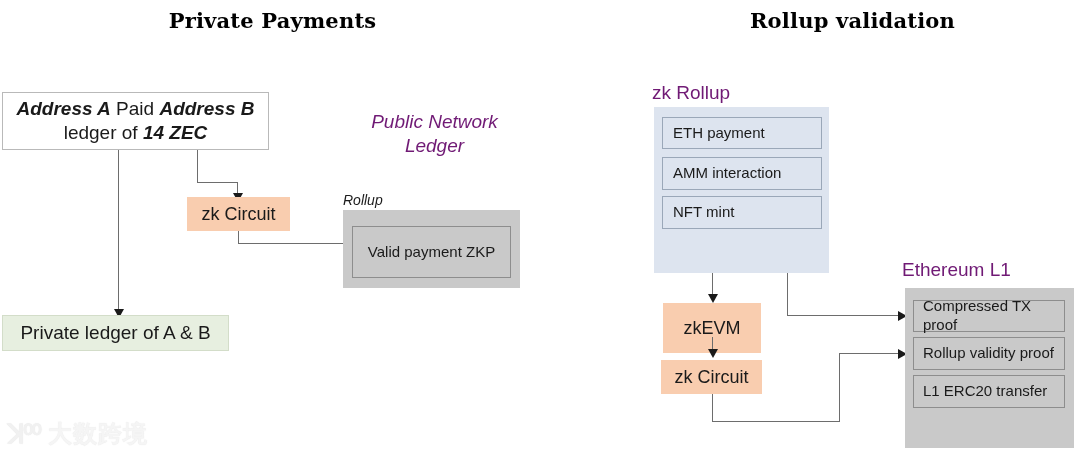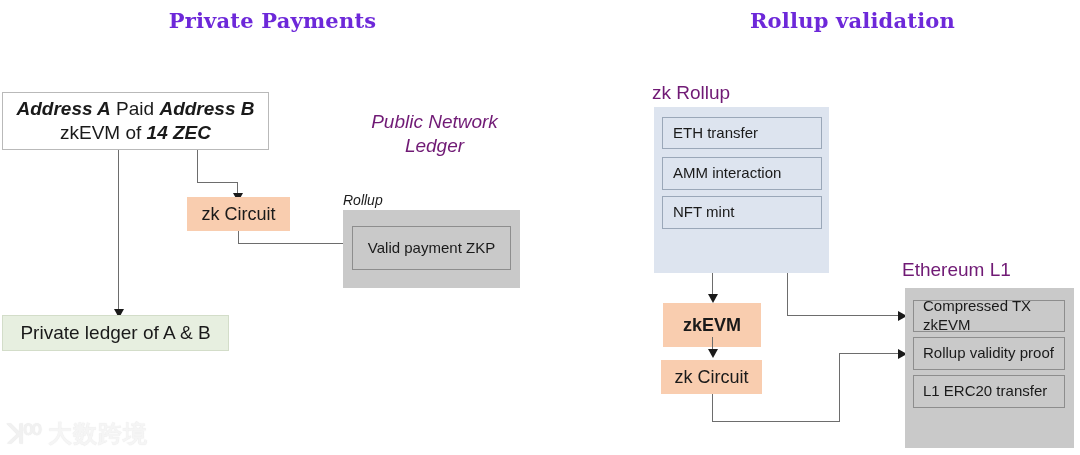--- a/index.html
+++ b/index.html
@@ -12,21 +12,21 @@
     overflow:hidden;
   }
   .canvas{position:absolute;inset:0;}
   .abs{position:absolute;box-sizing:border-box;}
 
   
   .title{
     font-family:"DejaVu Serif", serif;
     font-weight:bold;
     font-size:21px;
-    color:#6d28d9;
+    color:#000000;
     text-align:center;
     letter-spacing:0.2px;
     white-space:nowrap;
   }
 
   
   .plain-label{
     font-size:19px;
     color:#701a75;
     line-height:1.25;
@@ -146,21 +146,21 @@
 <div class="canvas">
 
   <div class="abs title" style="left:120px;top:8px;width:305px;">Private Payments</div>
 
   <div class="abs box box-white" style="left:2px;top:92px;width:267px;height:58px;">
     <div>
       <span class="addr-line">
         <span class="bi">Address A</span><span> Paid </span><span class="bi">Address B</span>
       </span>
       <span class="addr-line">
-        <span>zkEVM of </span><span class="bi">14 ZEC</span>
+        <span>ledger of </span><span class="bi">14 ZEC</span>
       </span>
     </div>
   </div>
 
   <div class="abs plain-label center" style="left:352px;top:110px;width:165px;font-style:italic;">
     <div>Public Network</div>
     <div>Ledger</div>
   </div>
 
   <div class="ln-v" style="left:118px;top:150px;height:162px;"></div>
@@ -173,52 +173,52 @@
 
   <div class="abs box box-orange" style="left:187px;top:197px;width:103px;height:34px;">
     <span>zk Circuit</span>
   </div>
 
   <div class="ln-v" style="left:238px;top:231px;height:13px;"></div>
   <div class="ln-h" style="left:238px;top:243px;width:106px;"></div>
 
   <div class="abs block-caption" style="left:343px;top:192px;">Rollup</div>
   <div class="abs panel-gray" style="left:343px;top:210px;width:177px;height:78px;"></div>
-  <div class="abs box inner-gray" style="left:352px;top:226px;width:159px;height:44px;text-align:right;">
+  <div class="abs box inner-gray" style="left:352px;top:226px;width:159px;height:52px;text-align:right;">
     <span>Valid payment ZKP</span>
   </div>
 
   <div class="abs box box-green" style="left:2px;top:315px;width:227px;height:36px;">
     <span>Private ledger of A &amp; B</span>
   </div>
 
   <div class="abs title" style="left:700px;top:8px;width:305px;">Rollup validation</div>
 
   <div class="abs plain-label" style="left:652px;top:81px;">zk Rollup</div>
 
   <div class="abs panel-blue" style="left:654px;top:107px;width:175px;height:166px;"></div>
 
   <div class="abs box inner-blue" style="left:662px;top:117px;width:160px;height:32px;">
-    <span>ETH transfer</span>
+    <span>ETH payment</span>
   </div>
   <div class="abs box inner-blue" style="left:662px;top:157px;width:160px;height:33px;">
     <span>AMM interaction</span>
   </div>
   <div class="abs box inner-blue" style="left:662px;top:196px;width:160px;height:33px;">
     <span>NFT mint</span>
   </div>
 
   <div class="ln-v" style="left:712px;top:273px;height:24px;"></div>
   <div class="arrow-d" style="left:708px;top:294px;"></div>
 
   <div class="ln-v" style="left:787px;top:273px;height:43px;"></div>
   <div class="ln-h" style="left:787px;top:315px;width:114px;"></div>
   <div class="arrow-r" style="left:898px;top:311px;"></div>
 
-  <div class="abs box box-orange" style="left:663px;top:303px;width:98px;height:44px;font-weight:bold;">
+  <div class="abs box box-orange" style="left:663px;top:303px;width:98px;height:50px;">
     <span>zkEVM</span>
   </div>
 
   <div class="ln-v" style="left:712px;top:337px;height:14px;"></div>
   <div class="arrow-d" style="left:708px;top:349px;"></div>
 
   <div class="abs box box-orange" style="left:661px;top:360px;width:101px;height:34px;">
     <span>zk Circuit</span>
   </div>
 
@@ -226,21 +226,21 @@
   <div class="ln-h" style="left:712px;top:421px;width:128px;"></div>
   <div class="ln-v" style="left:839px;top:353px;height:69px;"></div>
   <div class="ln-h" style="left:839px;top:353px;width:62px;"></div>
   <div class="arrow-r" style="left:898px;top:349px;"></div>
 
   <div class="abs plain-label" style="left:902px;top:258px;">Ethereum L1</div>
 
   <div class="abs panel-gray" style="left:905px;top:288px;width:169px;height:160px;"></div>
 
   <div class="abs box inner-l1" style="left:913px;top:300px;width:152px;height:32px;">
-    <span>Compressed  TX zkEVM</span>
+    <span>Compressed  TX proof</span>
   </div>
   <div class="abs box inner-l1" style="left:913px;top:337px;width:152px;height:33px;">
     <span>Rollup validity proof</span>
   </div>
   <div class="abs box inner-l1" style="left:913px;top:375px;width:152px;height:33px;">
     <span>L1 ERC20 transfer</span>
   </div>
 
   <div class="watermark">
     <span class="wm-logo">ꓘ⁰⁰</span>

